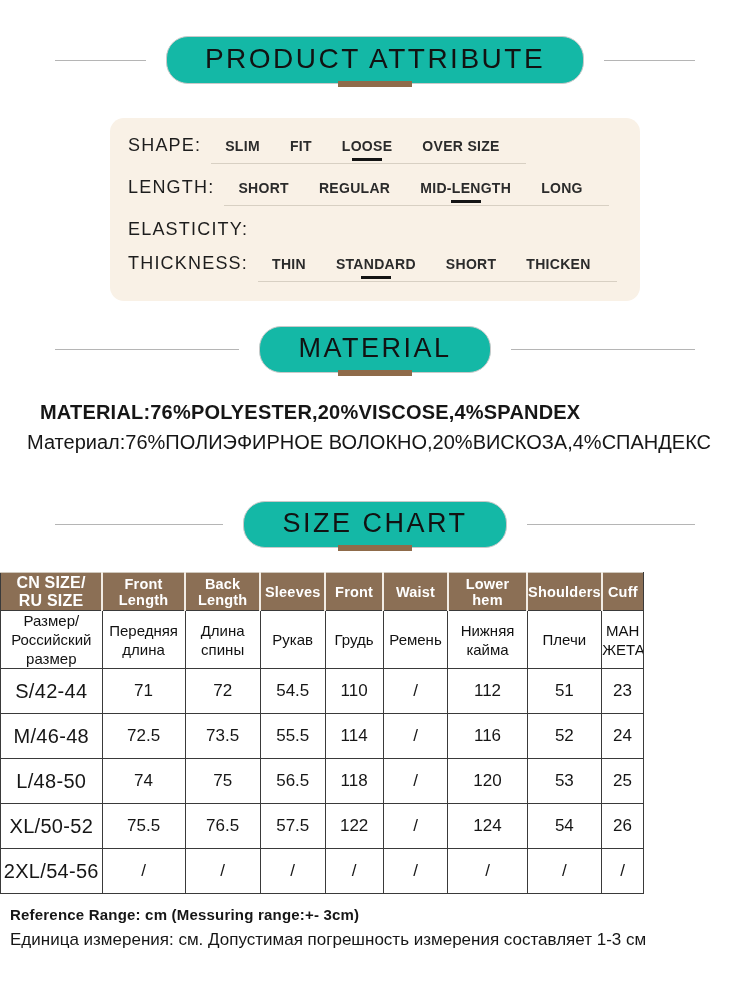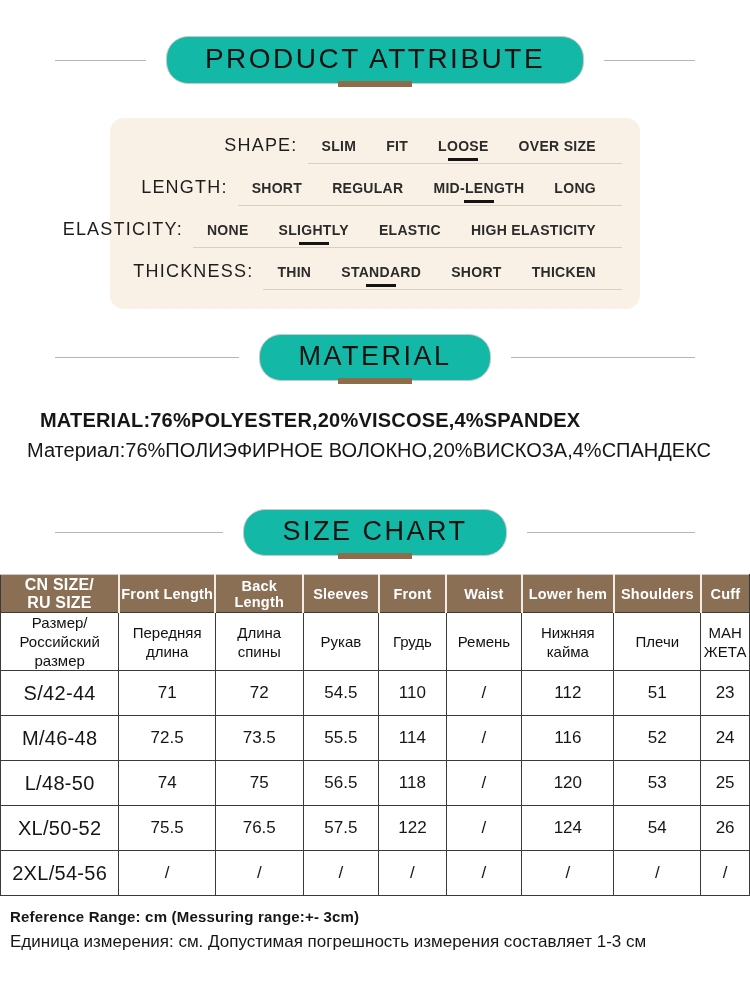--- a/index.html
+++ b/index.html
@@ -15,37 +15,37 @@
   .title-accent { position:absolute; left:50%; bottom:-3.5px; transform:translateX(-50%);
                   width:74px; height:6px; background:var(--accent-brown,#8f6b4a); }
   #row-product { margin-top:36px; }
   #row-material { margin-top:25px; }
   #row-sizechart { margin-top:44px; }
   #row-material .title-text, #row-sizechart .title-text { font-size:27px; }
 
   
   .attr-panel { width:530px; margin:34px auto 0; background:var(--panel-cream,#f9f1e6);
                 border-radius:14px; padding:17px 18px 19px; }
-  .attr-row { display:flex; align-items:baseline;justify-content:flex-end; }
+  .attr-row { display:flex; align-items:baseline; }
   .attr-row + .attr-row { margin-top:13px; }
   .attr-label { font-size:18px; letter-spacing:1.2px; color:#1d1d1d; white-space:nowrap; flex:none; }
   .attr-options { display:flex; gap:0 30px; margin-left:10px; padding:0 26px 9px 14px;
                   border-bottom:1px solid #d8d0c3; }
   .attr-option { position:relative; font-size:14px; font-weight:700; letter-spacing:0.3px;
                  color:#2b2b2b; white-space:nowrap; }
   .attr-option.selected::after { content:""; position:absolute; left:50%; bottom:-7px;
                  transform:translateX(-50%); width:30px; height:3.5px; background:#141414; }
 
   
   .material-text { margin-top:24px; line-height:30px; }
   .mat-en { padding-left:40px; font-size:20px; font-weight:700; letter-spacing:0.2px; }
   .mat-ru { padding-left:27px; font-size:20px; font-weight:400; }
 
   
-  .size-table { width:750px; margin-top:18px; border-collapse:collapse; table-layout:fixed; }
+  .size-table { width:644px; margin-top:24px; border-collapse:collapse; table-layout:fixed; }
   .size-table th, .size-table td { border:1px solid #3a3a3a; text-align:center;
                  vertical-align:middle; white-space:pre-line; overflow:hidden; }
   .size-table thead tr.en th { background:var(--header-brown,#8b6f55); color:#ffffff;
                  font-size:14.5px; font-weight:700; letter-spacing:0.2px; height:38px;
                  border-left:2px solid #f2ece4; border-right:2px solid #f2ece4;
                  border-top:1px solid #cfc8bd; }
   .size-table thead tr.en th:first-child { border-left:1px solid #3a3a3a; font-size:16px; }
   .size-table thead tr.en th:last-child { border-right:1px solid #3a3a3a; }
   .size-table thead tr.ru th { background:#fff; color:#111; font-size:15px; font-weight:400;
                  height:46px; line-height:19px; }
@@ -88,26 +88,20 @@
           <span class="attr-label">LENGTH:</span>
           <span class="attr-options">
             <span class="attr-option">SHORT</span>
             <span class="attr-option">REGULAR</span>
             <span class="attr-option selected">MID-LENGTH</span>
             <span class="attr-option">LONG</span>
           </span>
         </div>
         <div class="attr-row">
           <span class="attr-label">ELASTICITY:</span>
-          <span class="attr-options">
-            <span class="attr-option">NONE</span>
-            <span class="attr-option selected">SLIGHTLY</span>
-            <span class="attr-option">ELASTIC</span>
-            <span class="attr-option">HIGH ELASTICITY</span>
-          </span>
         </div>
         <div class="attr-row">
           <span class="attr-label">THICKNESS:</span>
           <span class="attr-options">
             <span class="attr-option">THIN</span>
             <span class="attr-option selected">STANDARD</span>
             <span class="attr-option">SHORT</span>
             <span class="attr-option">THICKEN</span>
           </span>
         </div>

